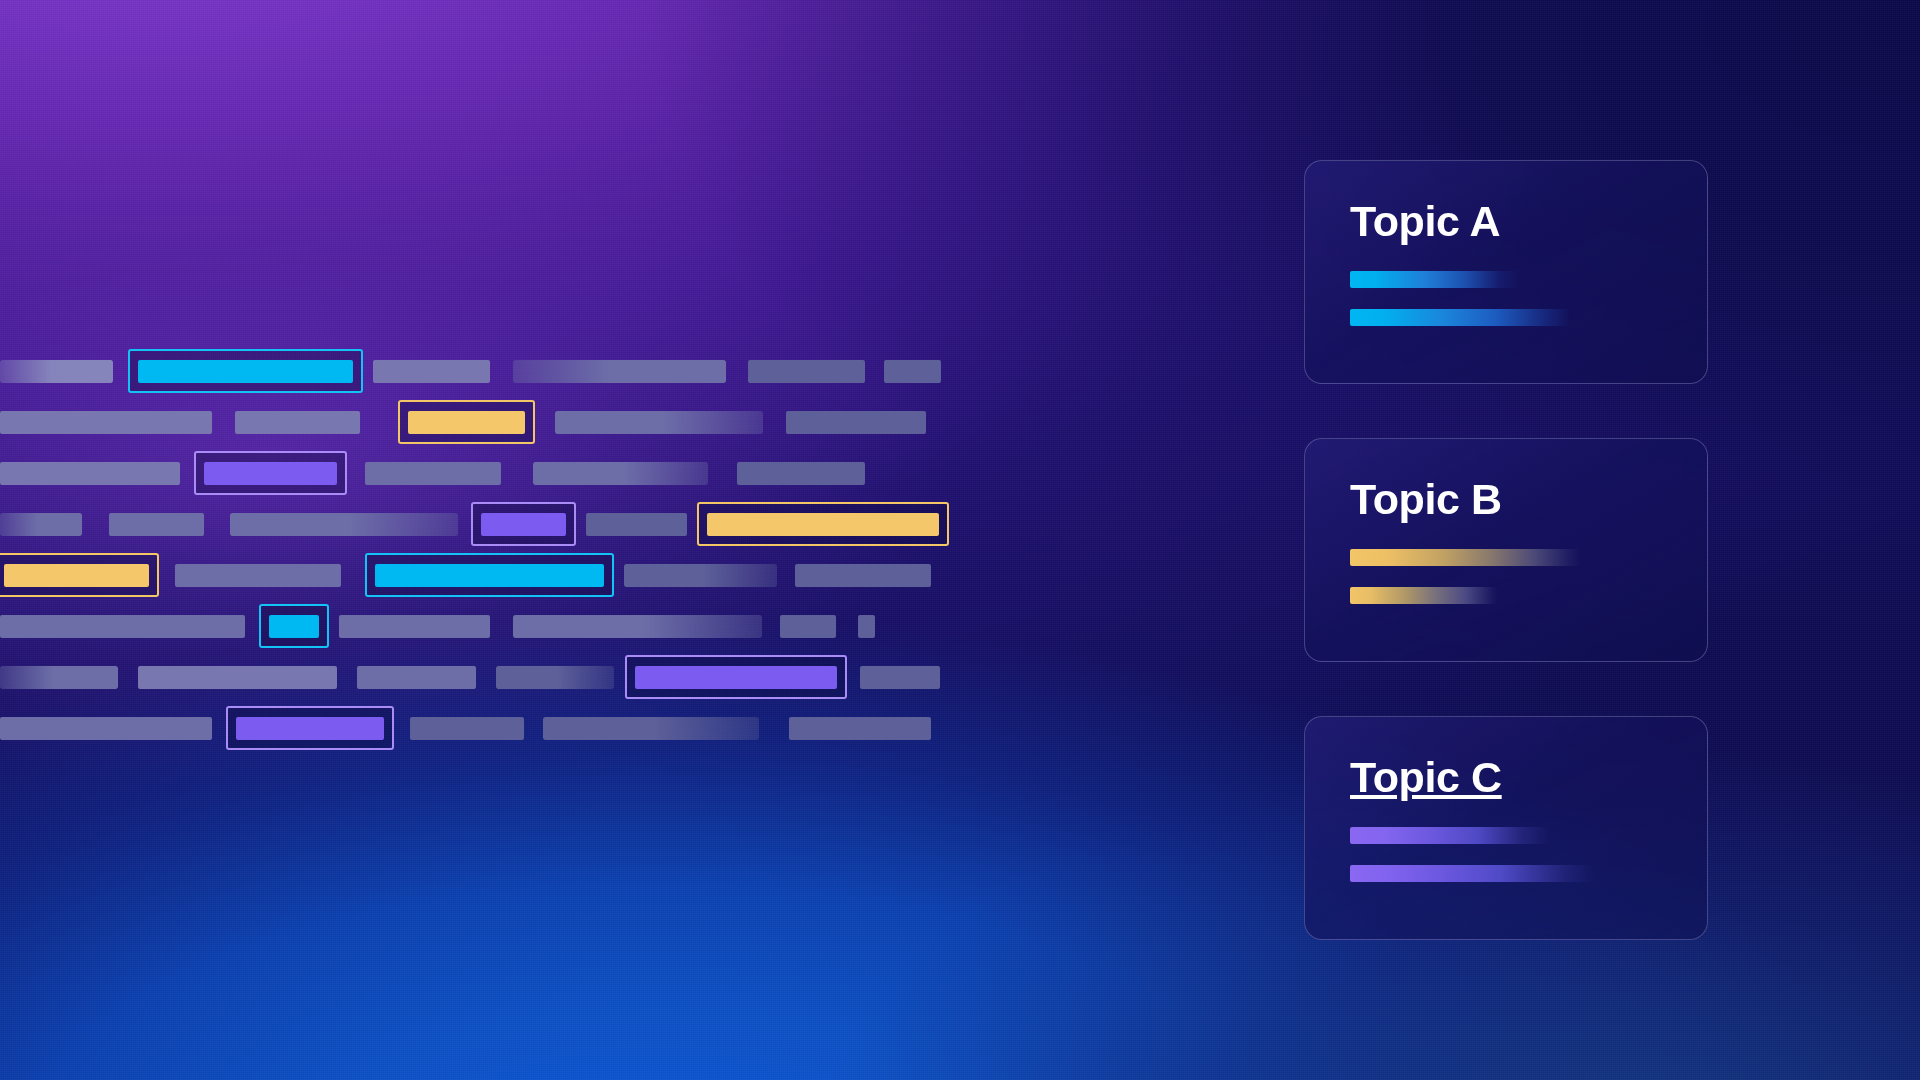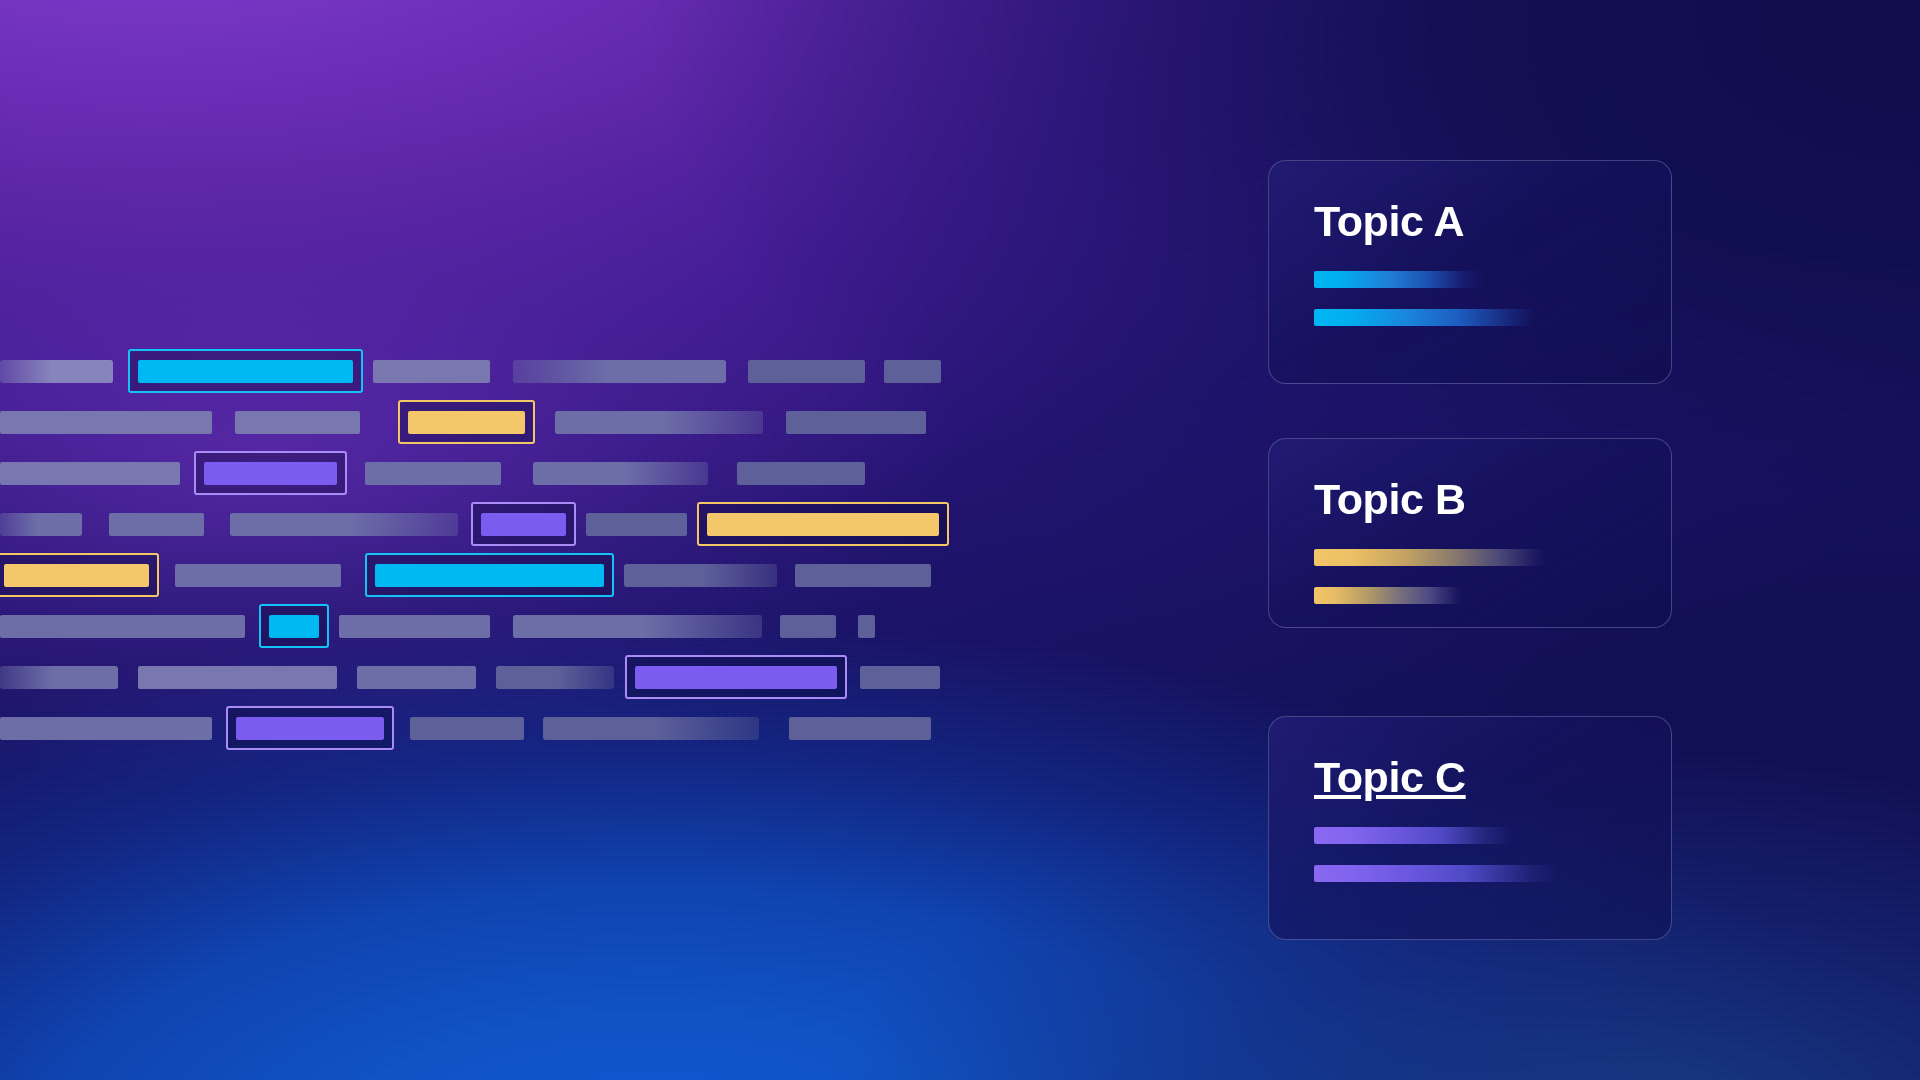--- a/index.html
+++ b/index.html
@@ -81,20 +81,21 @@
   
   .card {
     position:absolute;
     width:404px;
     border:1px solid rgba(150,150,205,0.38);
     border-radius:18px;
     background:
       linear-gradient(150deg, rgba(36,30,120,0.72) 0%, rgba(20,18,92,0.62) 45%, rgba(14,14,78,0.50) 100%);
     backdrop-filter:blur(2px);
     overflow:hidden;
+    margin-left:36px;
   }
   .card-title {
     position:absolute;
     left:45px;
     font-size:43px;
     font-weight:bold;
     color:#ffffff;
     letter-spacing:-0.4px;
     white-space:nowrap;
   }
@@ -206,21 +207,21 @@
         </div>
       </div>
     </div>
 
   <div id="cards">
       <div class="card" style="left: 1268px; top: 160px; height: 224px;">
         <div class="card-title" style="top: 36px;">Topic A</div>
         <div class="card-bar bar-cyan1" style="top: 110px; width: 170px;"></div>
         <div class="card-bar bar-cyan2" style="top: 148px; width: 220px;"></div>
       </div>
-      <div class="card" style="left: 1268px; top: 438px; height: 190px;">
+      <div class="card" style="left: 1268px; top: 438px; height: 224px;">
         <div class="card-title" style="top: 36px;">Topic B</div>
         <div class="card-bar bar-gold1" style="top: 110px; width: 232px;"></div>
         <div class="card-bar bar-gold2" style="top: 148px; width: 148px;"></div>
       </div>
       <div class="card" style="left: 1268px; top: 716px; height: 224px;">
         <div class="card-title" style="top: 36px; text-decoration: underline;">Topic C</div>
         <div class="card-bar bar-violet1" style="top: 110px; width: 200px;"></div>
         <div class="card-bar bar-violet2" style="top: 148px; width: 244px;"></div>
       </div>
     </div>

